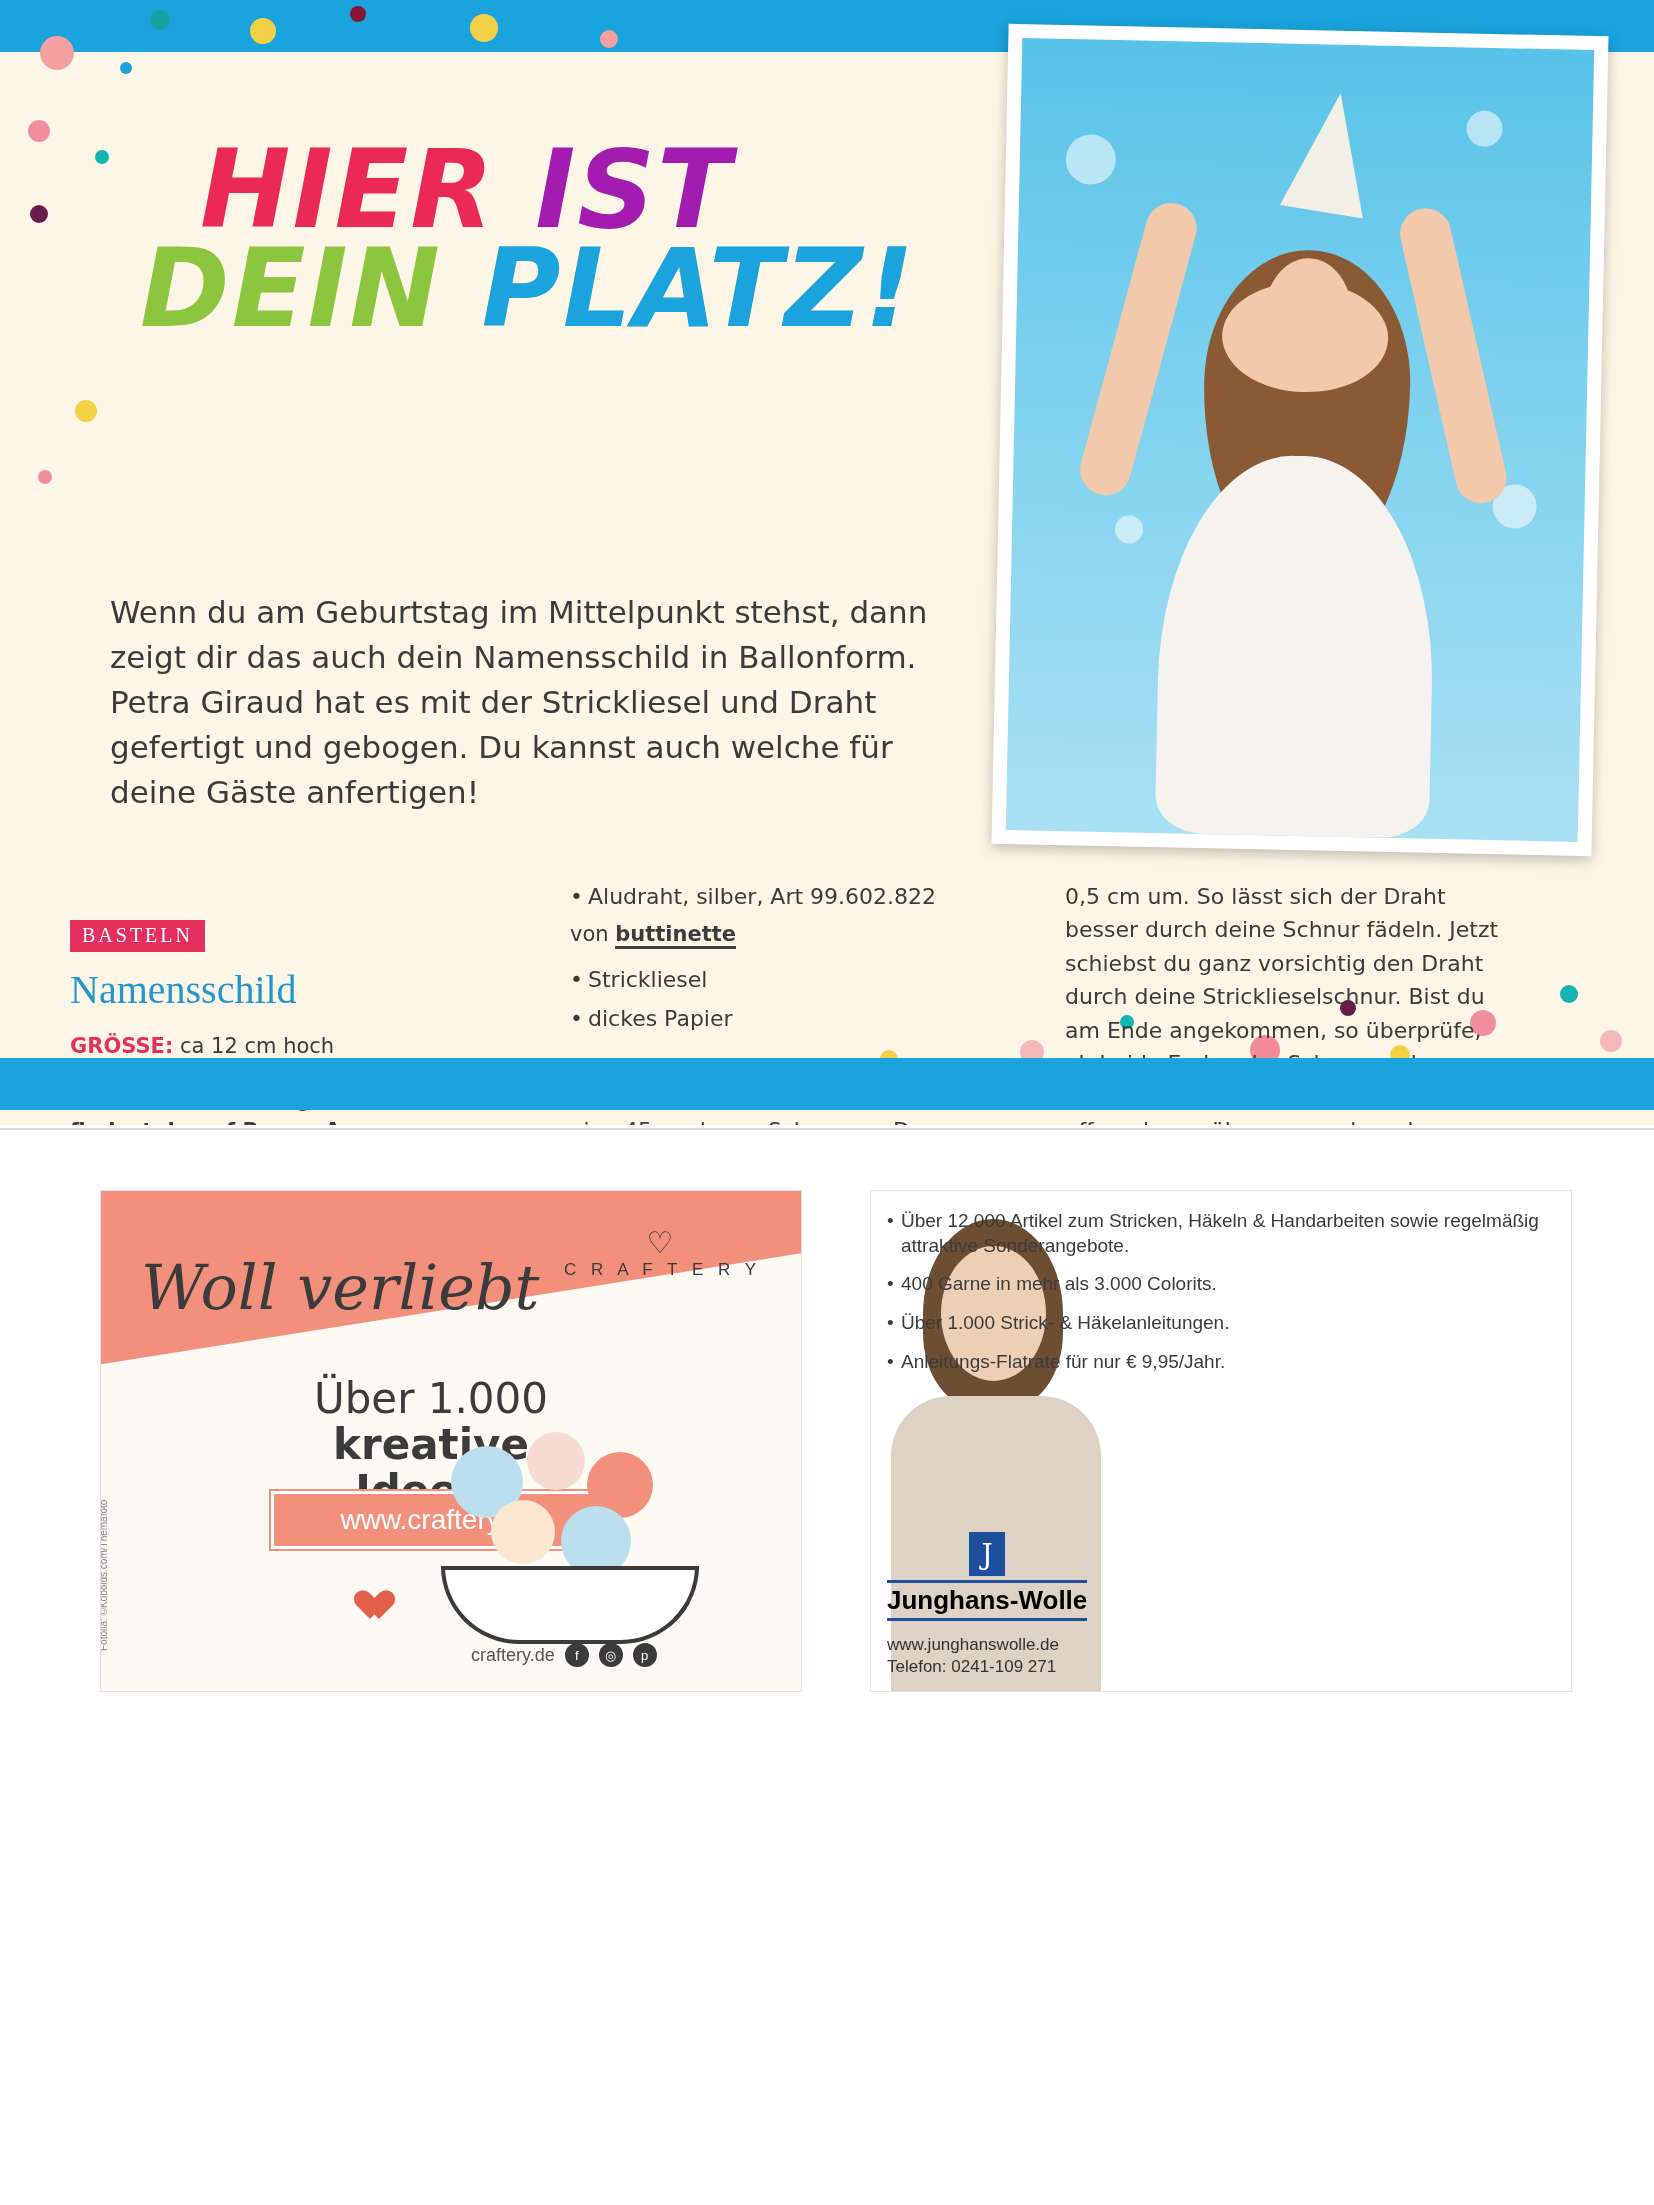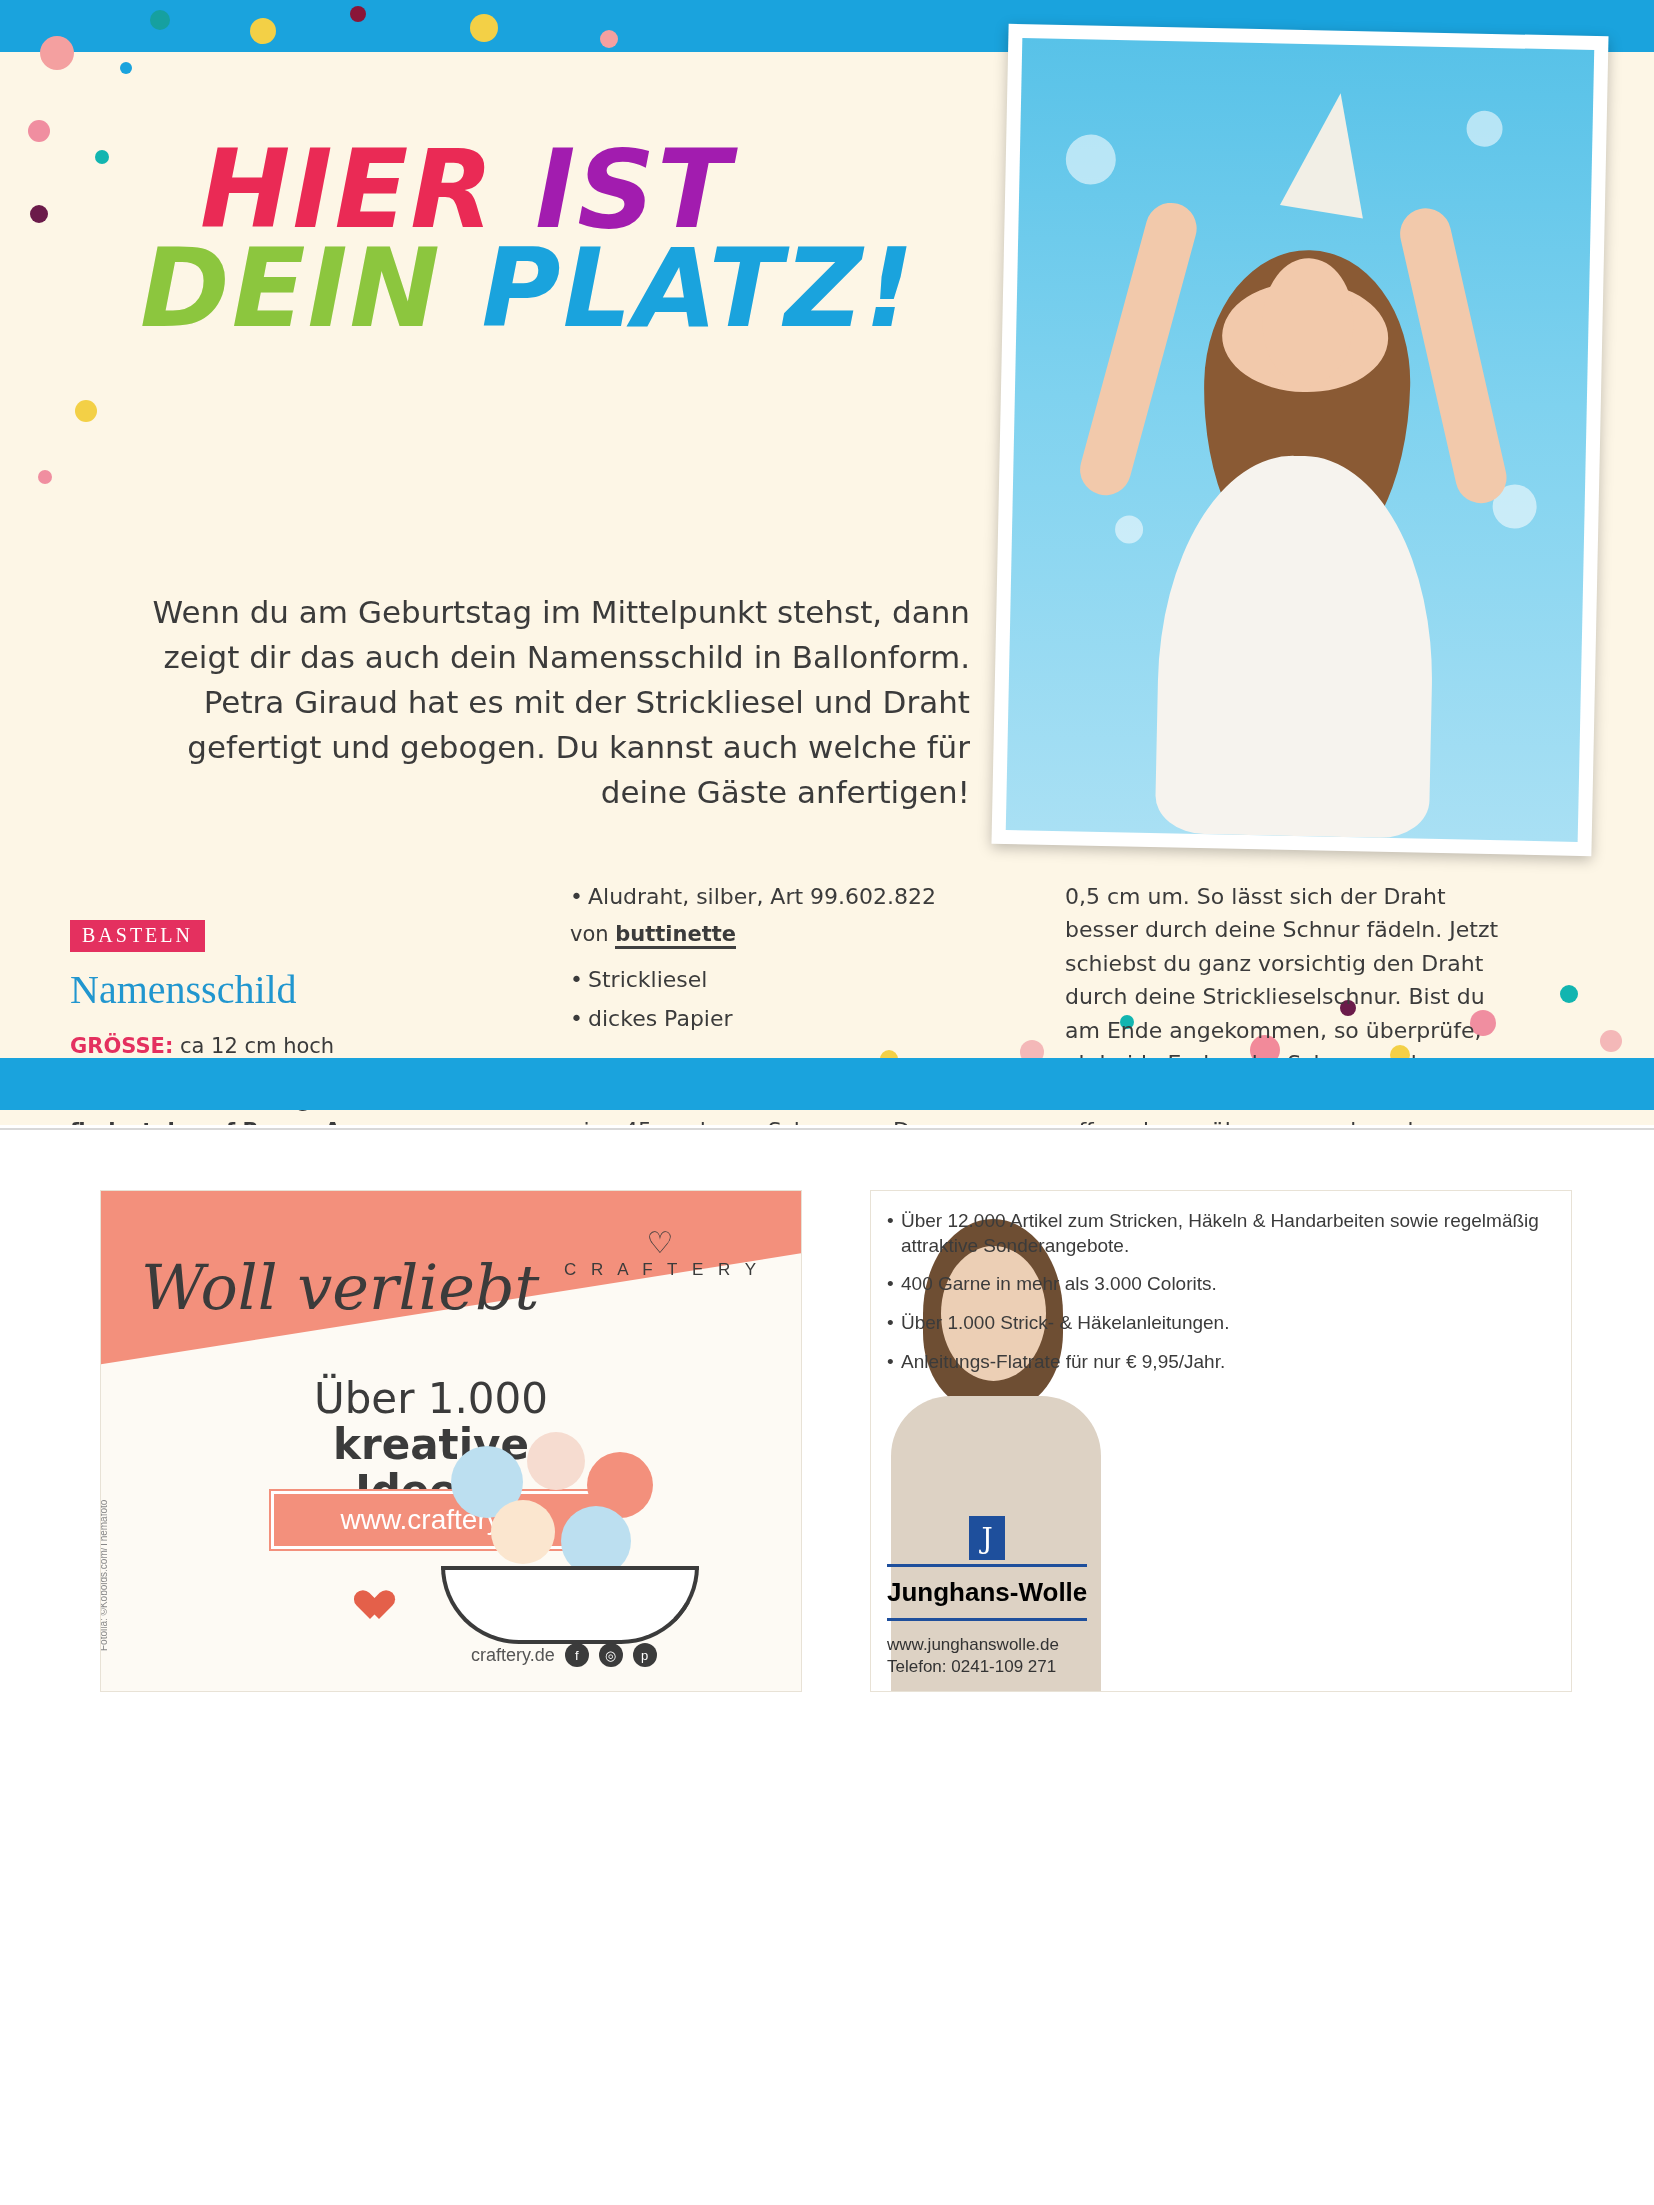--- a/index.html
+++ b/index.html
@@ -33,21 +33,21 @@
     letter-spacing:2px;}
   .hl1{font-size:108px;}
   .hl2{font-size:108px;margin-left:-60px;}
   .w-hier{color:#ea2a55;}
   .w-ist{color:#a21caf;}
   .w-dein{color:#8cc63e;}
   .w-platz{color:#1aa3dd;}
 
   .intro{
     position:absolute;left:110px;top:590px;width:860px;
-    text-align:right;
+    text-align:left;
     font-size:31px;line-height:1.45;color:#3b3b3b;
     font-family:"DejaVu Sans", sans-serif;
   }
 
   
   .photo{
     position:absolute;left:1000px;top:30px;width:600px;height:820px;
     background:#ffffff;
     box-shadow:0 4px 14px rgba(0,0,0,.25);
     padding:14px;
@@ -179,21 +179,21 @@
   .ad2-hair{position:absolute;left:52px;top:28px;width:140px;height:190px;background:#6e4e33;border-radius:50% 50% 40% 40%;}
   .ad2-face2{position:absolute;left:74px;top:62px;width:98px;height:120px;background:#eccfb5;border-radius:50%;}
   .ad2-sweater{position:absolute;left:20px;top:205px;width:210px;height:300px;background:#ddd2c4;border-radius:60px 60px 0 0;}
   .ad2-mid{flex:1;padding:18px 14px 10px 16px;position:relative;}
   .ad2-mid ul{margin:0;padding:0;list-style:none;}
   .ad2-mid li{font-size:19px;line-height:1.3;margin-bottom:14px;padding-left:14px;position:relative;color:#3b3b3b;}
   .ad2-mid li:before{content:"•";position:absolute;left:0;}
   .jh-logo{position:absolute;left:16px;bottom:70px;}
   .jh-box{width:36px;height:44px;background:#1e4f9c;color:#fff;font-size:28px;
     display:flex;align-items:center;justify-content:center;margin:0 auto 4px;font-family:"DejaVu Serif", serif;}
-  .jh-name{font-size:26px;font-weight:bold;border-bottom:3px solid #1e4f9c;border-top:3px solid #1e4f9c;padding:10px 0;}
+  .jh-name{font-size:26px;font-weight:bold;border-bottom:3px solid #1e4f9c;border-top:3px solid #1e4f9c;padding:2px 0;}
   .jh-url{position:absolute;left:16px;bottom:36px;font-size:17px;color:#333;}
   .jh-tel{position:absolute;left:16px;bottom:14px;font-size:17px;color:#333;}
   .ad2-right{width:180px;display:flex;flex-direction:column;}
   .ad2-r1{flex:1;background:linear-gradient(140deg,#b8474f,#8e3038);}
   .ad2-r2{flex:1;background:linear-gradient(140deg,#efeae2,#ddd6cb);}
 </style>
 </head>
 <body>
 
 <div class="page">

